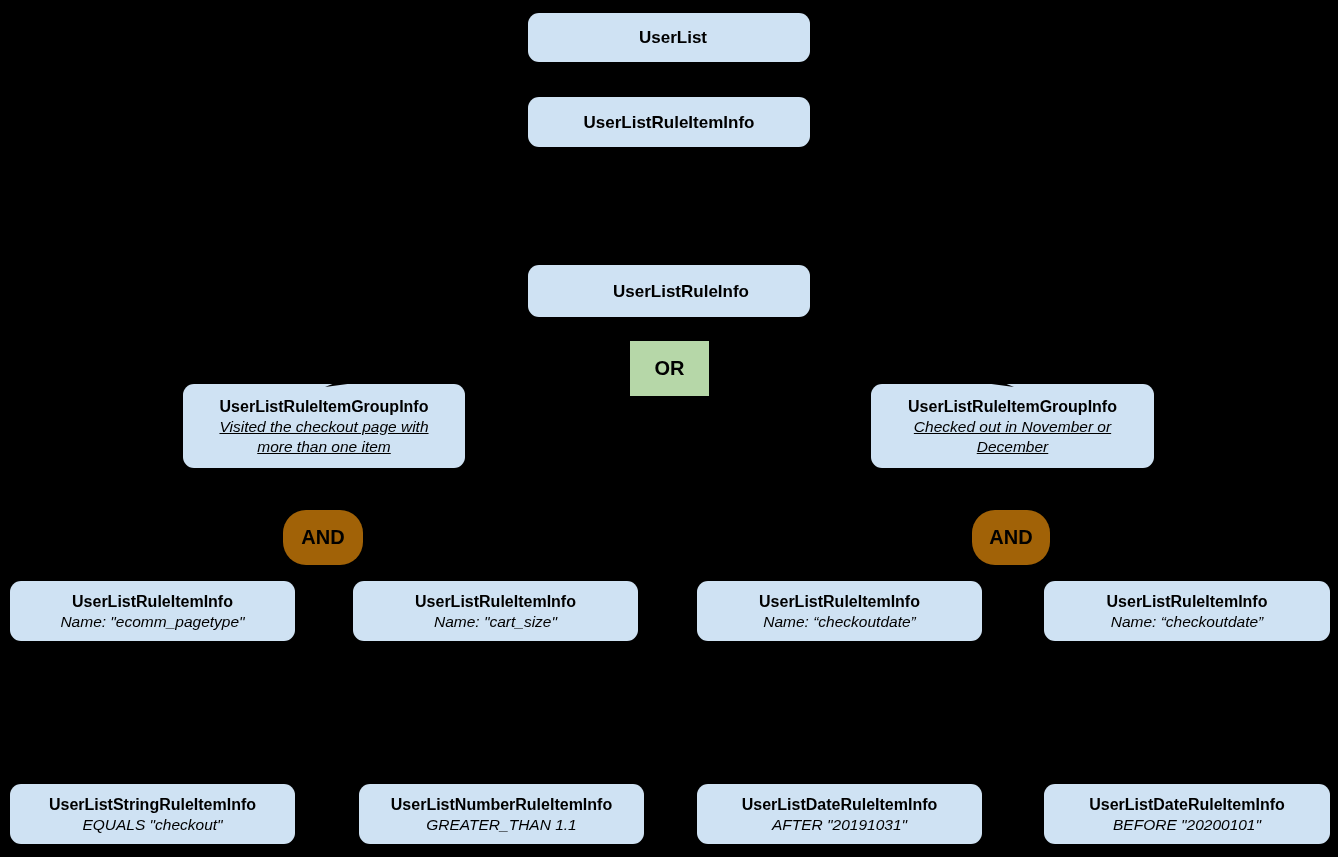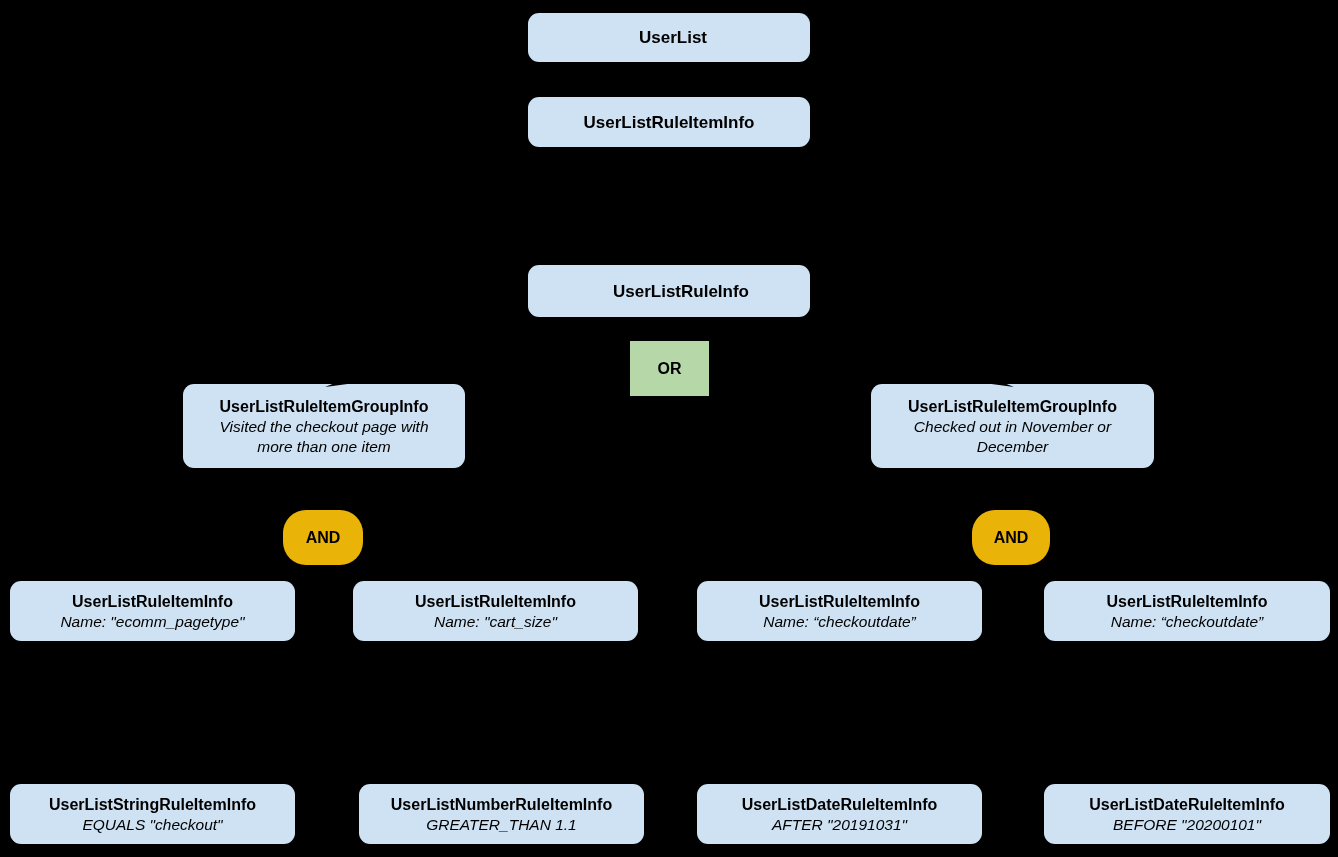--- a/index.html
+++ b/index.html
@@ -42,32 +42,33 @@
     font-size: 15.5px;
     line-height: 20px;
     white-space: nowrap;
   }
   .node .desc {
     font-style: italic;
     font-size: 15.5px;
     line-height: 20px;
     max-width: 238px;
     white-space: normal;
+    text-decoration: underline;
   }
   .op {
     position: absolute;
     display: flex;
     align-items: center;
     justify-content: center;
     font-weight: bold;
-    font-size: 16px;
+    font-size: 20px;
     box-sizing: border-box;
   }
   .op.or  { background: #b6d7a8; }
-  .op.and { background: #eab308; border-radius: 23px; }
+  .op.and { background: #a16207; border-radius: 23px; }
   .arrowhead {
     position: absolute;
     z-index: 3;
   }
   
   #chain-0 { left: 528px; top: 13px;  width: 282px; height: 49px; padding-left: 16px; }
   #chain-1 { left: 528px; top: 97px;  width: 282px; height: 50px; }
   #chain-2 { left: 528px; top: 181px; width: 282px; height: 51px; }
   #chain-3 { left: 528px; top: 265px; width: 282px; height: 52px; padding-left: 32px; }
   #op-or   { left: 630px; top: 341px; width: 79px;  height: 55px; }

